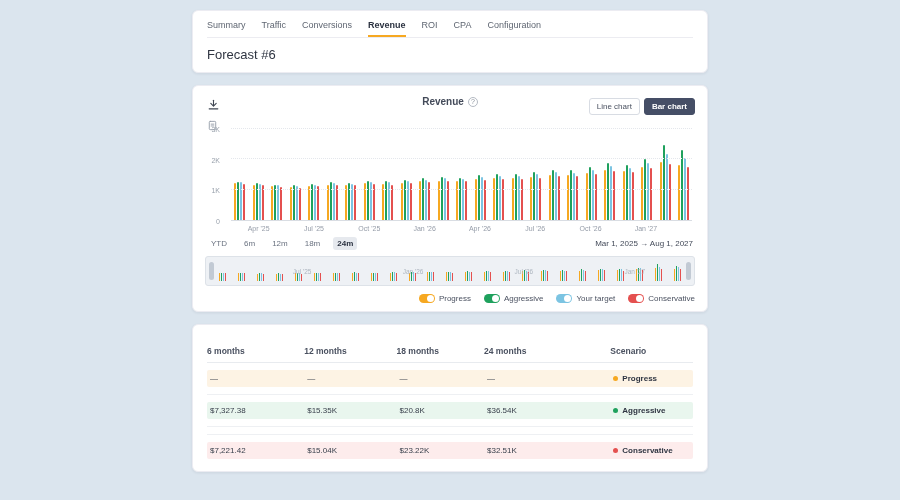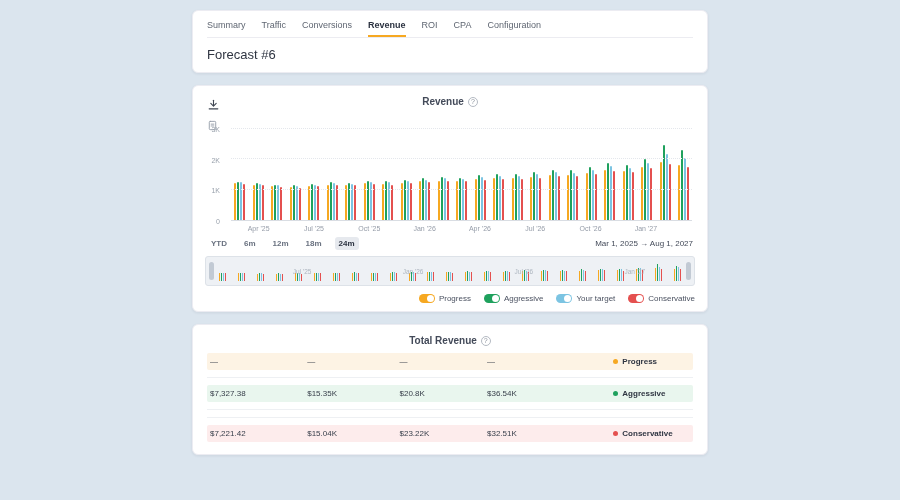--- a/index.html
+++ b/index.html
@@ -61,21 +61,21 @@
   .bar { width:2px; border-radius:1px 1px 0 0; }
 
   .x-axis { position:relative; height:13px; margin-left:26px; margin-right:3px; }
   .x-axis span {
     position:absolute; top:4px; transform:translateX(-50%);
     font-size:7px; color:#959ca8; white-space:nowrap;
   }
 
   .range-row { display:flex; justify-content:space-between; align-items:center; margin-top:3px; padding:0 2px; }
   .ranges { display:flex; gap:9px; align-items:center; }
-  .range-btn { font-size:8px; color:#6a7280; cursor:pointer; padding:2px 4px; border-radius:3px;font-weight:bold; }
+  .range-btn { font-size:8px; color:#6a7280; cursor:pointer; padding:2px 4px; border-radius:3px; }
   .range-btn.selected { background:#e6e9ee; color:#2b3240; font-weight:bold; }
   .date-range { font-size:8px; color:#434a59; cursor:pointer; }
 
   .brush {
     position:relative; height:30px; margin-top:6px;
     background:#eef1f5; border:1px solid #dde2e8; border-radius:3px; cursor:ew-resize;
   }
   .brush-handle { position:absolute; top:5px; bottom:5px; width:5px; background:#c2cad4; border-radius:3px; cursor:ew-resize; }
   .brush-handle.left { left:3px; }
   .brush-handle.right { right:3px; }
@@ -142,20 +142,24 @@
         <svg viewBox="0 0 24 24" width="11" height="11" fill="none" stroke="#959ca8" stroke-width="2" stroke-linecap="round">
             <rect x="5" y="3" width="14" height="18" rx="2"></rect>
             <path d="M9 9h6M9 13h6"></path>
           </svg>
       </span>
     </div>
     <div class="chart-title-row">
       <span>Revenue</span>
       <span class="help">?</span>
     </div>
+    <div class="chart-toggles">
+      <button class="toggle-btn">Line chart</button>
+      <button class="toggle-btn active">Bar chart</button>
+    </div>
 
     <div class="plot-wrap">
       <div class="y-axis">
           <span style="bottom: 0%;">0</span>
           <span style="bottom: 33.3333%;">1K</span>
           <span style="bottom: 66.6667%;">2K</span>
           <span style="bottom: 100%;">3K</span>
         </div>
       <div class="plot">
         <div class="bars">
@@ -514,24 +518,27 @@
           <div class="legend-label">Your target</div>
         </div>
         <div class="legend-item">
           <div class="switch" style="background: rgb(228, 80, 79);"></div>
           <div class="legend-label">Conservative</div>
         </div>
       </div>
   </div>
 
   <div class="card card-table">
-    <div class="table-title-row">
-      <span>Total Revenue</span>
-      <span class="help">?</span>
-    </div>
+    <div class="table-grid table-header">
+        <div class="th">6 months</div>
+        <div class="th">12 months</div>
+        <div class="th">18 months</div>
+        <div class="th">24 months</div>
+        <div class="th">Scenario</div>
+      </div>
     <div>
         <div class="table-grid t-row" style="background: rgb(253, 243, 228);">
           <div class="td">—</div>
           <div class="td">—</div>
           <div class="td">—</div>
           <div class="td">—</div>
           <div class="td"><span class="dot" style="background: rgb(246, 168, 33);"></span><span class="scenario-label">Progress</span></div>
         </div>
         <div class="row-sep"></div>
         <div class="table-grid t-row" style="background: rgb(233, 246, 238);">

